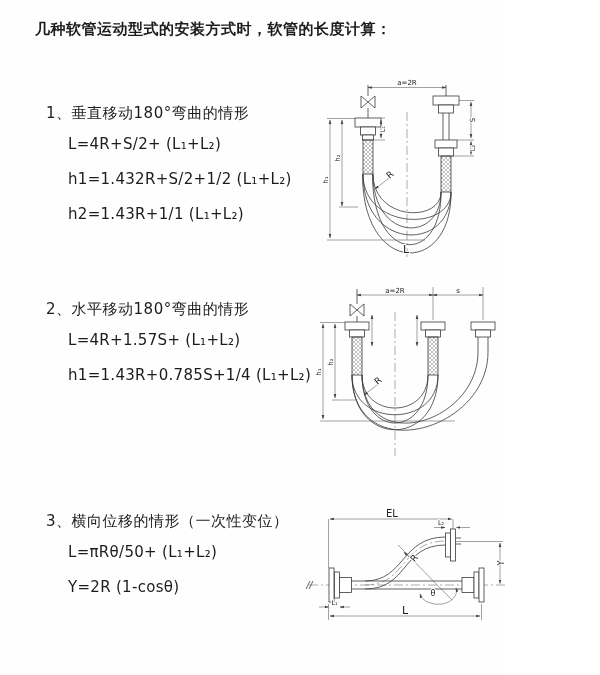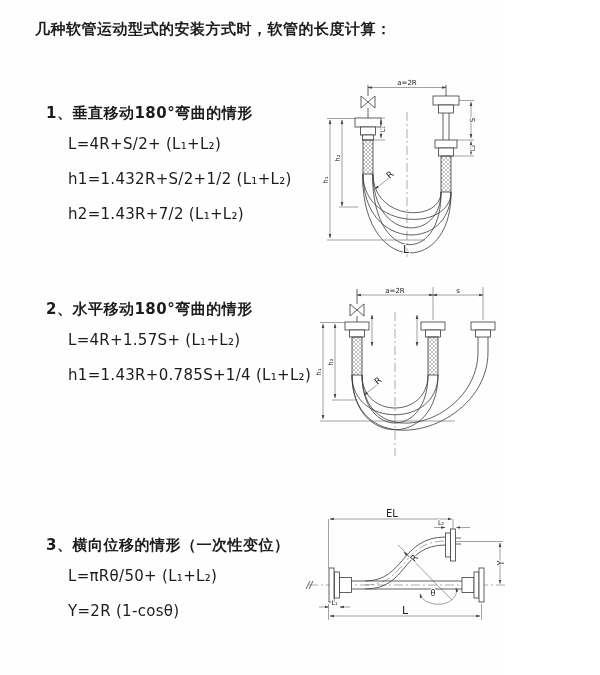--- a/index.html
+++ b/index.html
@@ -1,51 +1,51 @@
 <!DOCTYPE html>
 <html><head>
 <meta charset="utf-8">
 <style>
   html,body{margin:0;padding:0;background:#ffffff;}
   body{width:600px;height:675px;position:relative;overflow:hidden;
        font-family:"DejaVu Sans","Liberation Sans",sans-serif;color:#1c1c1c;}
   .page{position:absolute;left:0;top:0;width:504px;height:675px;background:#fefefe;}
   .title{position:absolute;left:35px;top:20px;font-size:15px;font-weight:bold;letter-spacing:.5px;}
   .section{position:absolute;left:46px;}
-  .heading{font-size:15px;font-weight:bold;margin:0 0 7px 0;letter-spacing:.5px;}
+  .heading{font-size:15px;font-weight:normal;margin:0 0 7px 0;letter-spacing:.5px;}
   .formula{font-size:15px;margin:6px;padding-left:16px;line-height:29px;letter-spacing:.3px;white-space:pre;}
   .diag{position:absolute;}
   svg text{fill:#222;paint-order:stroke fill;stroke:#fefefe;stroke-width:2px;
            font-family:"DejaVu Sans","Liberation Sans",sans-serif;}
   .dim{stroke:#555;stroke-width:.55;fill:none;}
   .draw{stroke:#3a3a3a;stroke-width:.8;fill:none;}
   .fit{stroke:#3a3a3a;stroke-width:.8;fill:#ffffff;}
   .cl{stroke:#666;stroke-width:.55;fill:none;stroke-dasharray:9 3 2 3;}
 </style>
 </head>
 <body>
 
 <div class="page">
 
   <div class="title">几种软管运动型式的安装方式时，软管的长度计算：</div>
 
   <div class="section" style="top:104px">
     <p class="heading">1、垂直移动180°弯曲的情形</p>
     <p class="formula">L=4R+S/2+ (L₁+L₂)</p>
     <p class="formula">h1=1.432R+S/2+1/2 (L₁+L₂)</p>
-    <p class="formula">h2=1.43R+7/2 (L₁+L₂)</p>
+    <p class="formula">h2=1.43R+1/1 (L₁+L₂)</p>
   </div>
 
   <div class="section" style="top:300px">
     <p class="heading">2、水平移动180°弯曲的情形</p>
     <p class="formula">L=4R+1.57S+ (L₁+L₂)</p>
     <p class="formula">h1=1.43R+0.785S+1/4 (L₁+L₂)</p>
   </div>
 
-  <div class="section" style="top:536px">
+  <div class="section" style="top:512px">
     <p class="heading">3、横向位移的情形（一次性变位）</p>
     <p class="formula">L=πRθ/50+ (L₁+L₂)</p>
     <p class="formula">Y=2R (1-cosθ)</p>
   </div>
 
   <svg class="diag" style="left:308px;top:70px" width="232" height="196" viewBox="308 70 232 196">
     <defs>
       <marker id="ar1" viewBox="0 0 10 10" refX="9" refY="5" markerWidth="8" markerHeight="8" orient="auto-start-reverse">
         <path d="M0,2 L10,5 L0,8 Z" fill="#444"></path>
       </marker>

